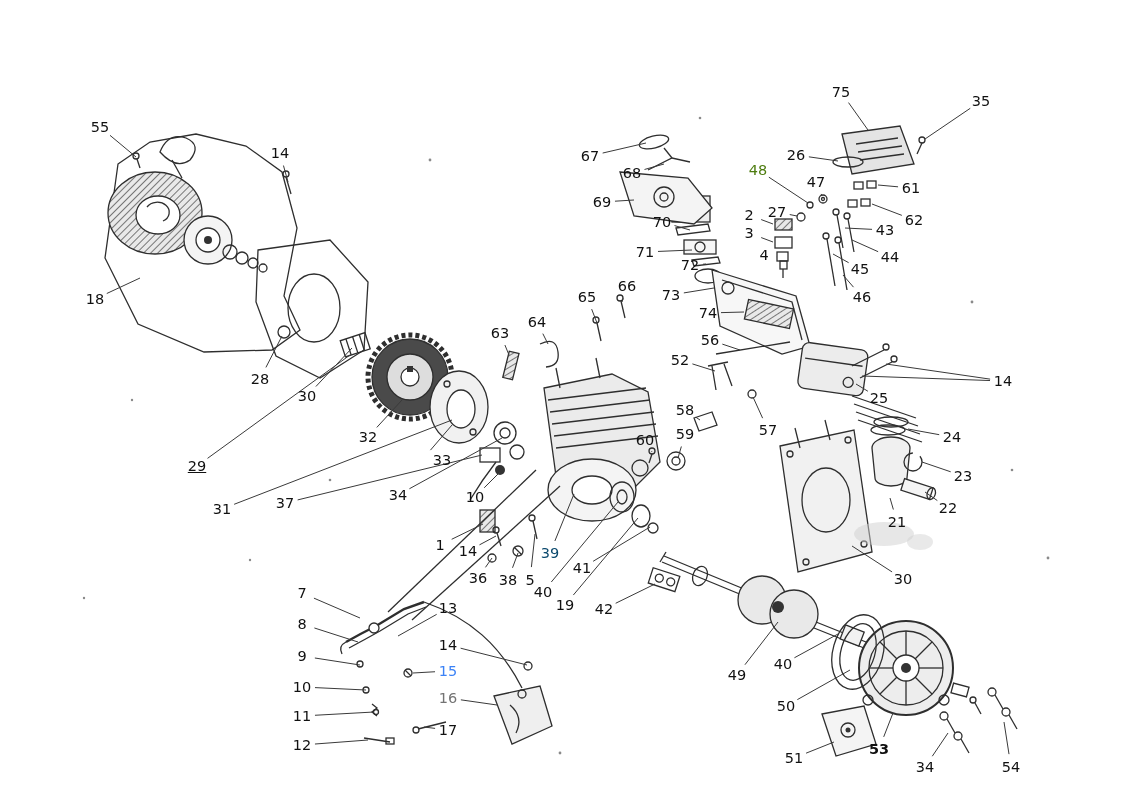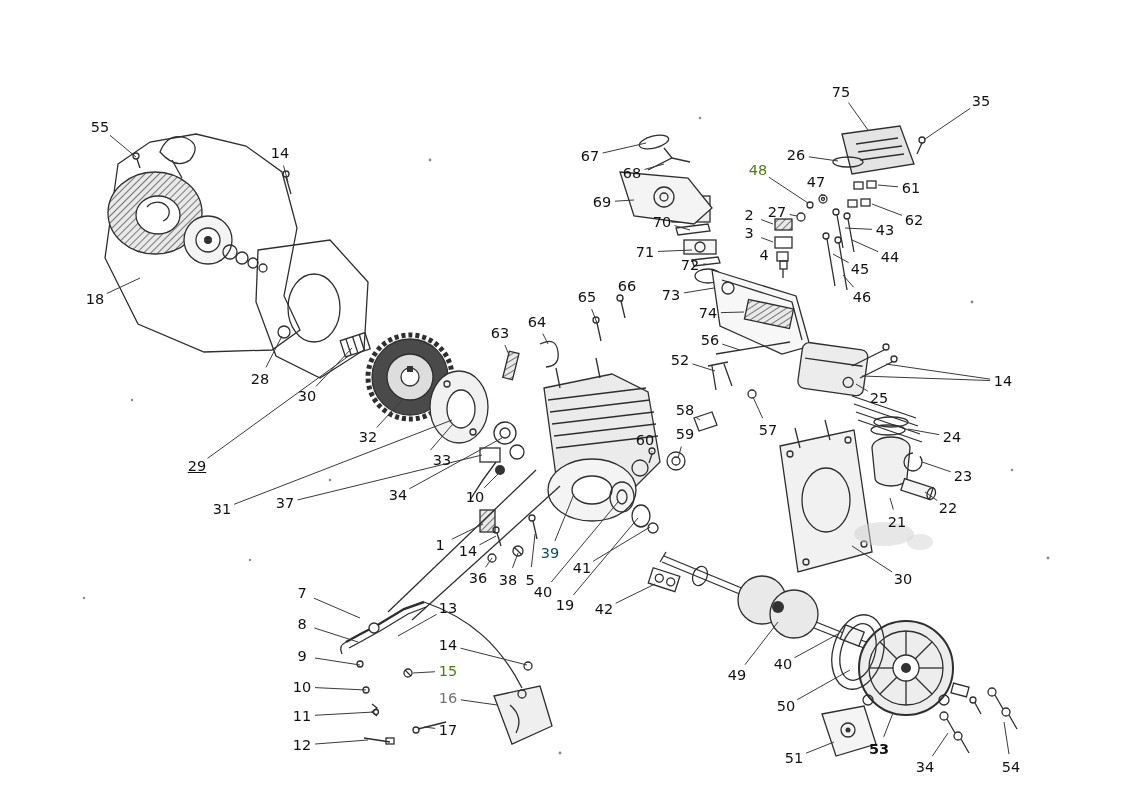--- a/index.html
+++ b/index.html
@@ -508,17 +508,17 @@
       <div class="part-label" style="left: 587px; top: 297px; color: rgb(17, 17, 17);">65</div>
       <div class="part-label" style="left: 627px; top: 286px; color: rgb(17, 17, 17);">66</div>
       <div class="part-label" style="left: 302px; top: 593px; color: rgb(17, 17, 17);">7</div>
       <div class="part-label" style="left: 302px; top: 624px; color: rgb(17, 17, 17);">8</div>
       <div class="part-label" style="left: 302px; top: 656px; color: rgb(17, 17, 17);">9</div>
       <div class="part-label" style="left: 302px; top: 687px; color: rgb(17, 17, 17);">10</div>
       <div class="part-label" style="left: 302px; top: 716px; color: rgb(17, 17, 17);">11</div>
       <div class="part-label" style="left: 302px; top: 745px; color: rgb(17, 17, 17);">12</div>
       <div class="part-label" style="left: 448px; top: 608px; color: rgb(17, 17, 17);">13</div>
       <div class="part-label" style="left: 448px; top: 645px; color: rgb(17, 17, 17);">14</div>
-      <div class="part-label" style="left: 448px; top: 671px; color: #4d7c0f;">15</div>
+      <div class="part-label" style="left: 448px; top: 671px; color: #3b82f6;">15</div>
       <div class="part-label" style="left: 448px; top: 698px; color: #737373;">16</div>
       <div class="part-label" style="left: 448px; top: 730px; color: rgb(17, 17, 17);">17</div>
     </div>
 </div>
 
 </body></html>

